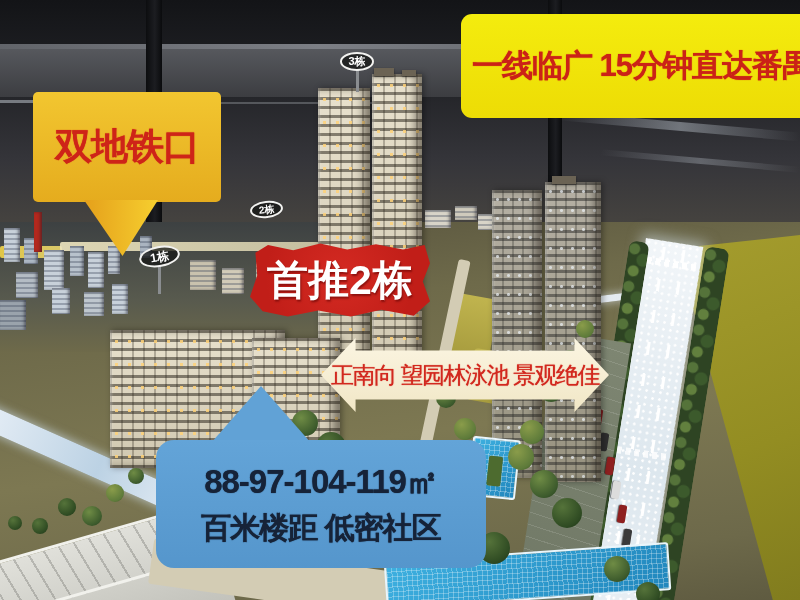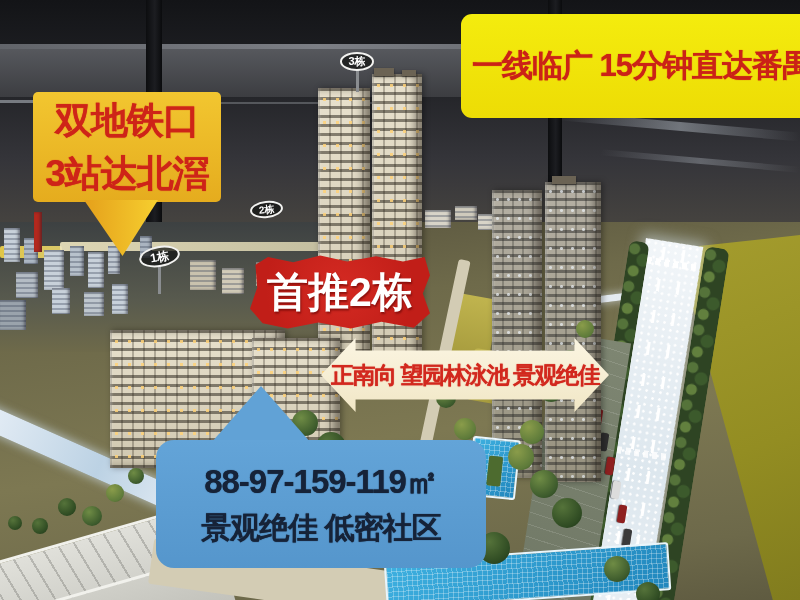--- a/index.html
+++ b/index.html
@@ -105,29 +105,29 @@
     background:linear-gradient(180deg,#f2c630,#e5ac1e);
     display:flex;flex-direction:column;align-items:center;justify-content:center;gap:3px;
     color:#ce2418;font-weight:900;font-size:37px;letter-spacing:-1px;white-space:nowrap;
     text-shadow:0 0 1px #ce2418;}
   .down-arrow{left:56px;top:200px;width:74px;height:56px;
     background:linear-gradient(90deg,#e5a01b,#f6cf2f);
     clip-path:polygon(0 0,100% 0,52% 100%);}
   .ribbon{background:radial-gradient(circle at 50% 45%,#d42a22,#c11e18 75%);
     color:#fff;font-weight:900;display:flex;align-items:center;justify-content:center;
     white-space:nowrap;text-shadow:1px 2px 2px rgba(90,0,0,.55);}
-  .ribbon2{left:222px;top:254px;width:180px;height:76px;font-size:41px;
+  .ribbon2{left:222px;top:242px;width:180px;height:76px;font-size:41px;
     clip-path:polygon(3% 14%,10% 4%,24% 11%,39% 2%,54% 10%,70% 3%,85% 10%,97% 4%,100% 28%,96% 52%,100% 78%,91% 97%,73% 89%,56% 98%,38% 90%,21% 98%,7% 91%,0 72%,4% 44%);}
   .ribbon1{left:110px;top:314px;width:152px;height:70px;font-size:35px;
     clip-path:polygon(2% 16%,11% 3%,26% 12%,41% 2%,56% 11%,71% 3%,86% 11%,98% 5%,100% 30%,95% 55%,100% 80%,89% 97%,71% 88%,54% 97%,36% 89%,19% 97%,6% 90%,0 70%,4% 42%);}
   .dir-arrow{left:293px;top:338px;width:288px;height:74px;
     background:linear-gradient(180deg,#fbf5e2,#f1e7c6);
     clip-path:polygon(0 50%,12% 0,12% 17%,88% 17%,88% 0,100% 50%,88% 100%,88% 83%,12% 83%,12% 100%);
     display:flex;align-items:center;justify-content:center;
-    color:#d2281e;font-weight:700;font-size:23px;letter-spacing:-1.5px;white-space:nowrap;
+    color:#d2281e;font-weight:400;font-size:23px;letter-spacing:-1.5px;white-space:nowrap;
     text-shadow:0 0 1px #d2281e;}
   .bubble{left:128px;top:440px;width:330px;height:128px;border-radius:18px;
     background:linear-gradient(180deg,#63a4d8,#5596cc);
     display:flex;flex-direction:column;align-items:center;justify-content:center;gap:3px;
     color:#162338;font-weight:900;white-space:nowrap;text-shadow:0 0 1px #162338;}
   .bubble-tail{left:183px;top:386px;width:100px;height:57px;
     background:#61a2d6;clip-path:polygon(50% 0,100% 100%,0 100%);}
   .bubble .l1{font-size:33px;letter-spacing:-1px;}
   .bubble .l2{font-size:32px;}
   .bubble .l3{font-size:30px;letter-spacing:-1px;}
@@ -264,31 +264,30 @@
     <span>1栋</span>
   </div>
   <div class="abs pole" style="left:158px;top:266px;width:3px;height:28px;z-index:19;"></div>
 
   <div class="abs overlay banner">
     <span>一线临广 15分钟直达番禺</span>
   </div>
 
   <div class="abs overlay badge">
     <span>双地铁口</span>
-    <span>3站达北滘</span>
   </div>
   <div class="abs overlay down-arrow"></div>
 
   <div class="abs overlay ribbon ribbon2">
     <span>首推2栋</span>
   </div>
 
   <div class="abs overlay dir-arrow">
     <span>正南向 望园林泳池 景观绝佳</span>
   </div>
 
   <div class="abs overlay bubble-tail"></div>
   <div class="abs overlay bubble">
-    <span class="l1">88-97-159-119㎡</span>
-    <span class="l3">景观绝佳 低密社区</span>
+    <span class="l1">88-97-104-119㎡</span>
+    <span class="l3">百米楼距 低密社区</span>
   </div>
 
 </div>
 
 </body></html>

